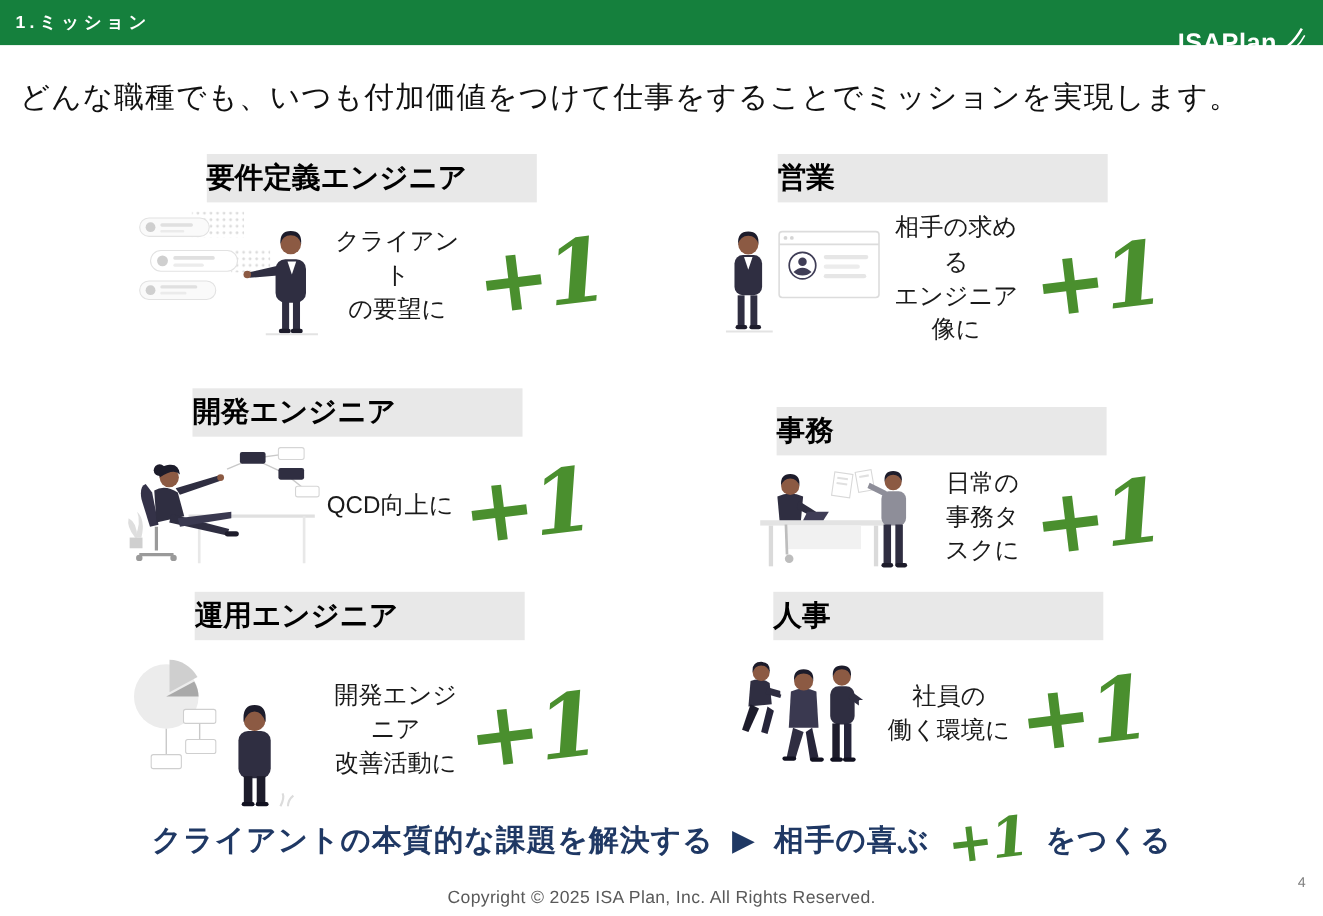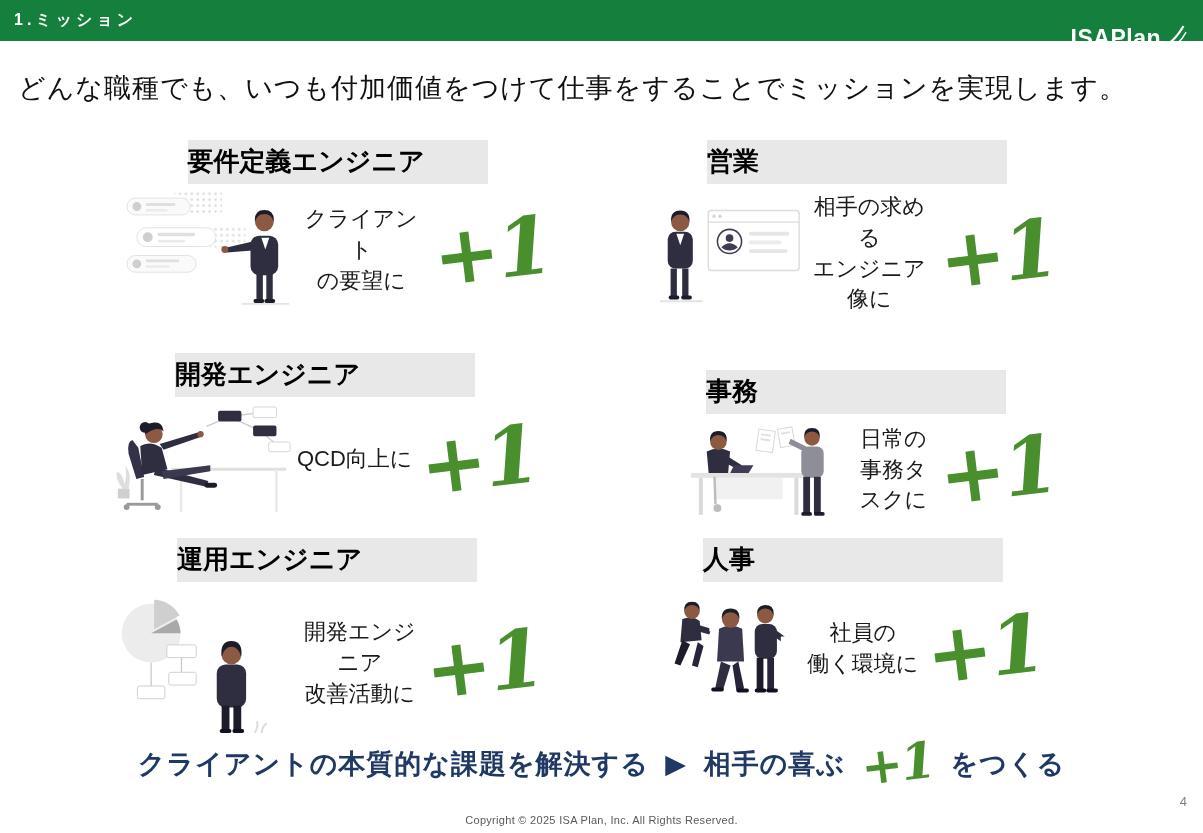--- a/index.html
+++ b/index.html
@@ -36,21 +36,21 @@
   .bottom-message { position:absolute; top:744px; width:100%; text-align:center;
                     color:#1f3864; font-size:27px; font-weight:bold; letter-spacing:1px; }
   .bottom-message .seg { vertical-align:middle; }
   .bottom-message .arrow { margin:0 8px; vertical-align:middle; }
   .plus-inline { font-family:"DejaVu Serif",serif; font-style:italic; font-weight:bold;
                  font-size:50px; color:#4a8f2e; display:inline-block;
                  transform:rotate(-7deg); vertical-align:middle; margin:0 8px;
                  letter-spacing:-2px; line-height:0.8; }
 
   .copyright { position:absolute; bottom:7px; width:100%; text-align:center;
-               font-size:11px; color:#595959; letter-spacing:0.3px; }
+               font-size:16px; color:#595959; letter-spacing:0.3px; }
   .page-number { position:absolute; right:16px; bottom:24px; font-size:13px; color:#7f7f7f; }
 
   
   .card-1 { left:125px; top:140px; width:425px; }
   .card-2 { left:658px; top:140px; width:398px; }
   .card-3 { left:110px; top:329px; width:430px;margin-top:24px; }
   .card-4 { left:656px; top:322px; width:400px;margin-top:48px; }
   .card-5 { left:112px; top:538px; width:430px; }
   .card-6 { left:653px; top:538px; width:400px; }
 </style>

